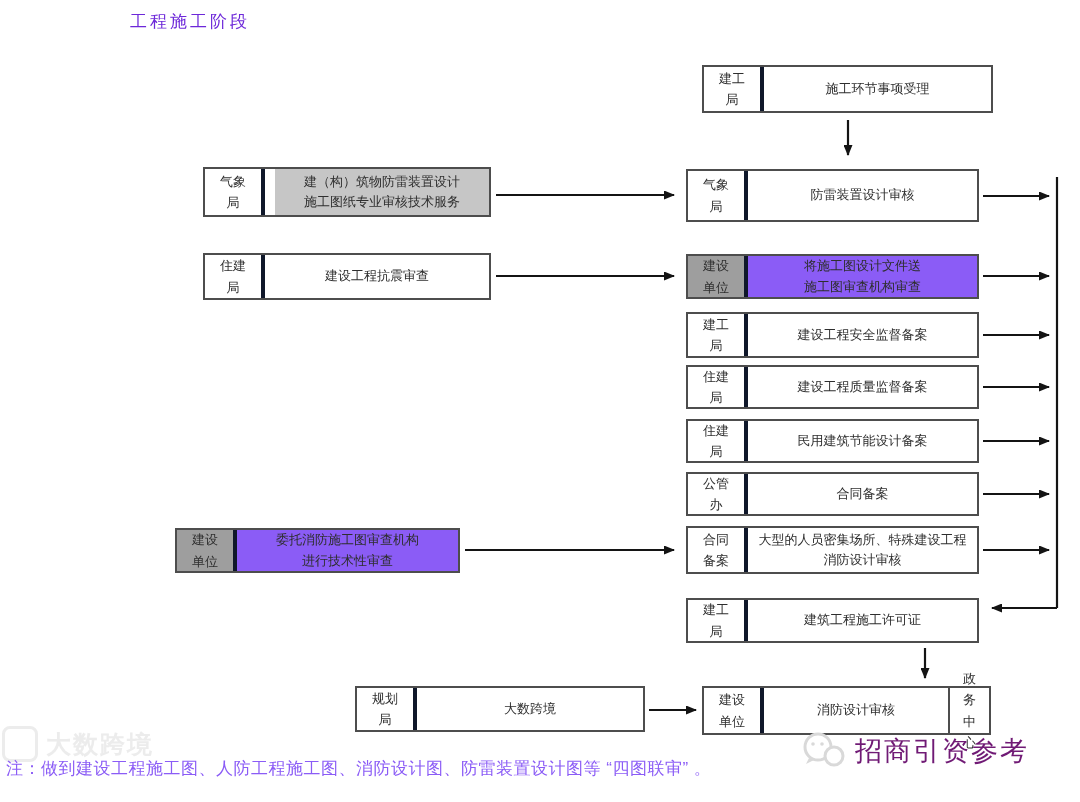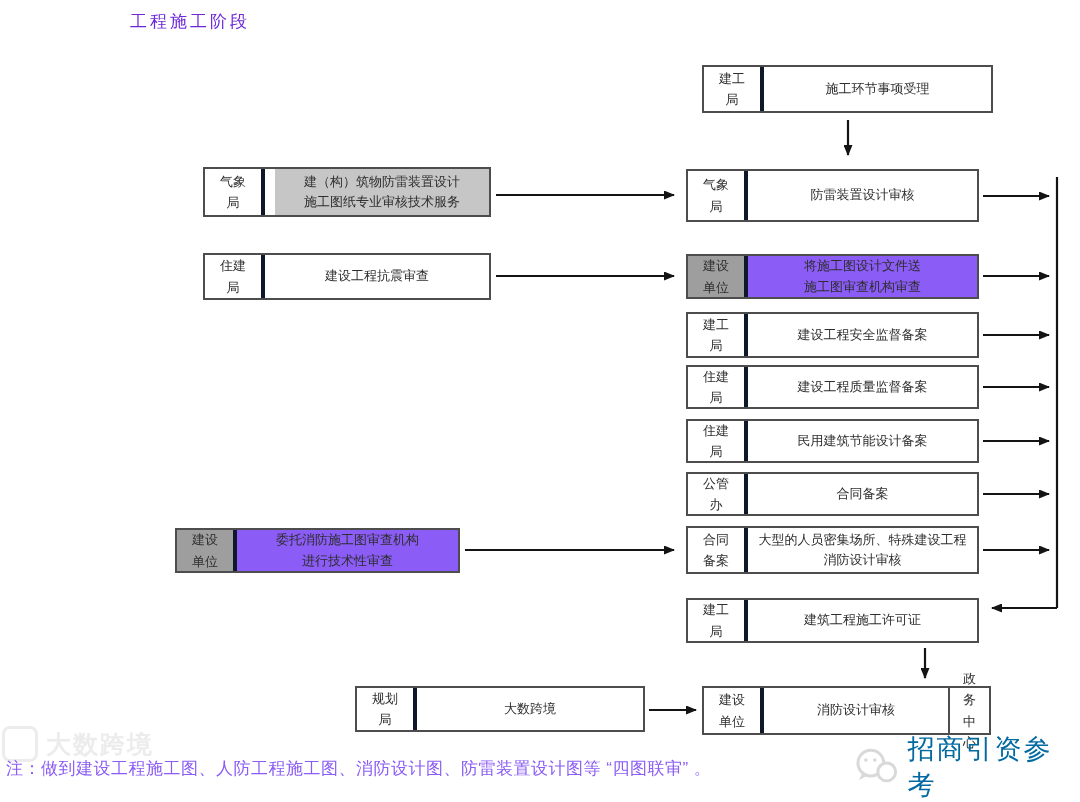--- a/index.html
+++ b/index.html
@@ -52,21 +52,21 @@
   #note{
     position:absolute;left:6px;top:757px;width:900px;font-size:17px;color:#8b5cf6;
     letter-spacing:0.5px;z-index:2;
   }
   .watermark{position:absolute;display:flex;align-items:center;gap:8px;z-index:1;}
   #wm-left{left:2px;top:726px;color:#ececec;}
   #wm-left .wm-logo{
     width:30px;height:30px;border:3px solid #ececec;border-radius:8px;flex:none;
   }
   #wm-left .wm-text{font-size:25px;font-weight:bold;letter-spacing:2px;}
-  #wm-right{left:854px;top:731px;color:#0369a1;}
+  #wm-right{left:801px;top:731px;color:#701a75;}
   #wm-right .wm-text{font-size:27px;letter-spacing:2px;}
 </style>
 </head>
 <body>
 
 <div id="stage">
 
   <div id="title">工程施工阶段</div>
 
   <svg id="arrows" viewBox="0 0 1080 802">

